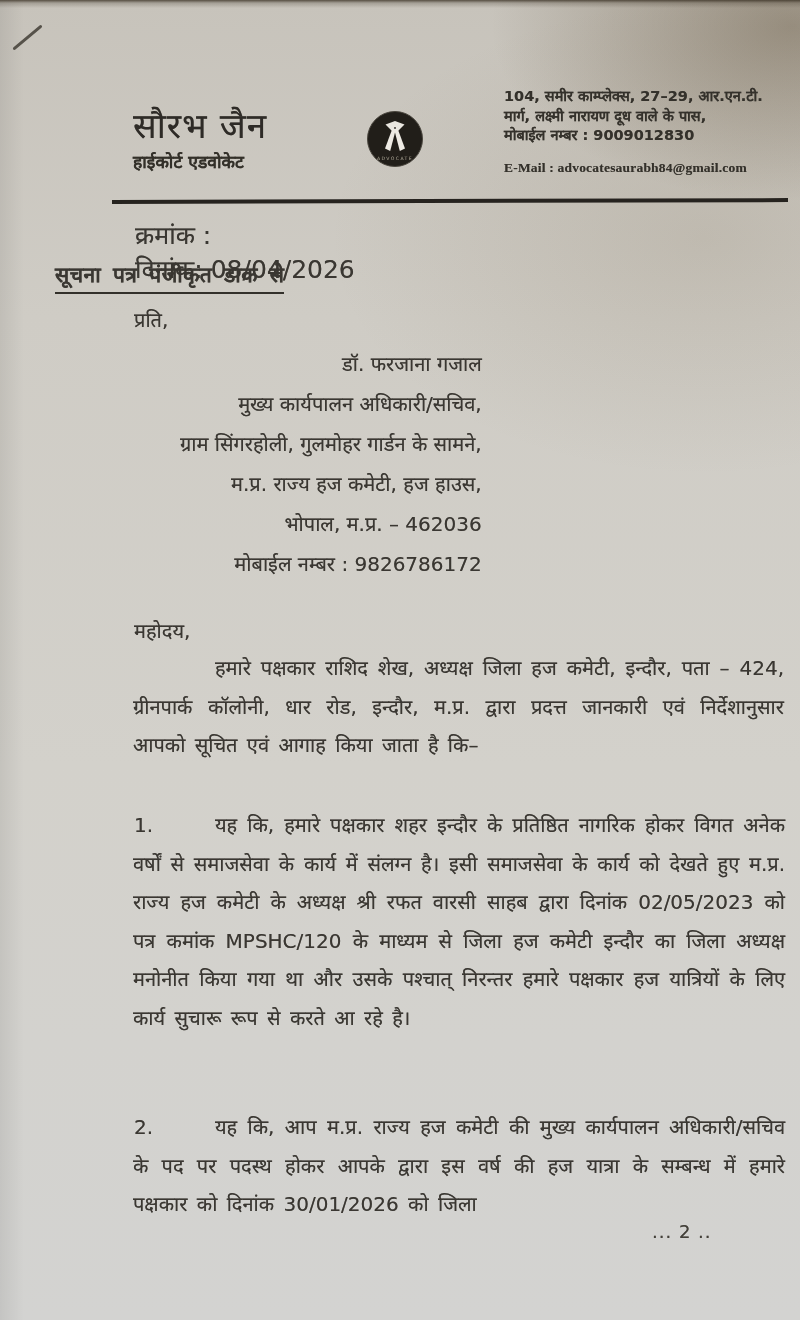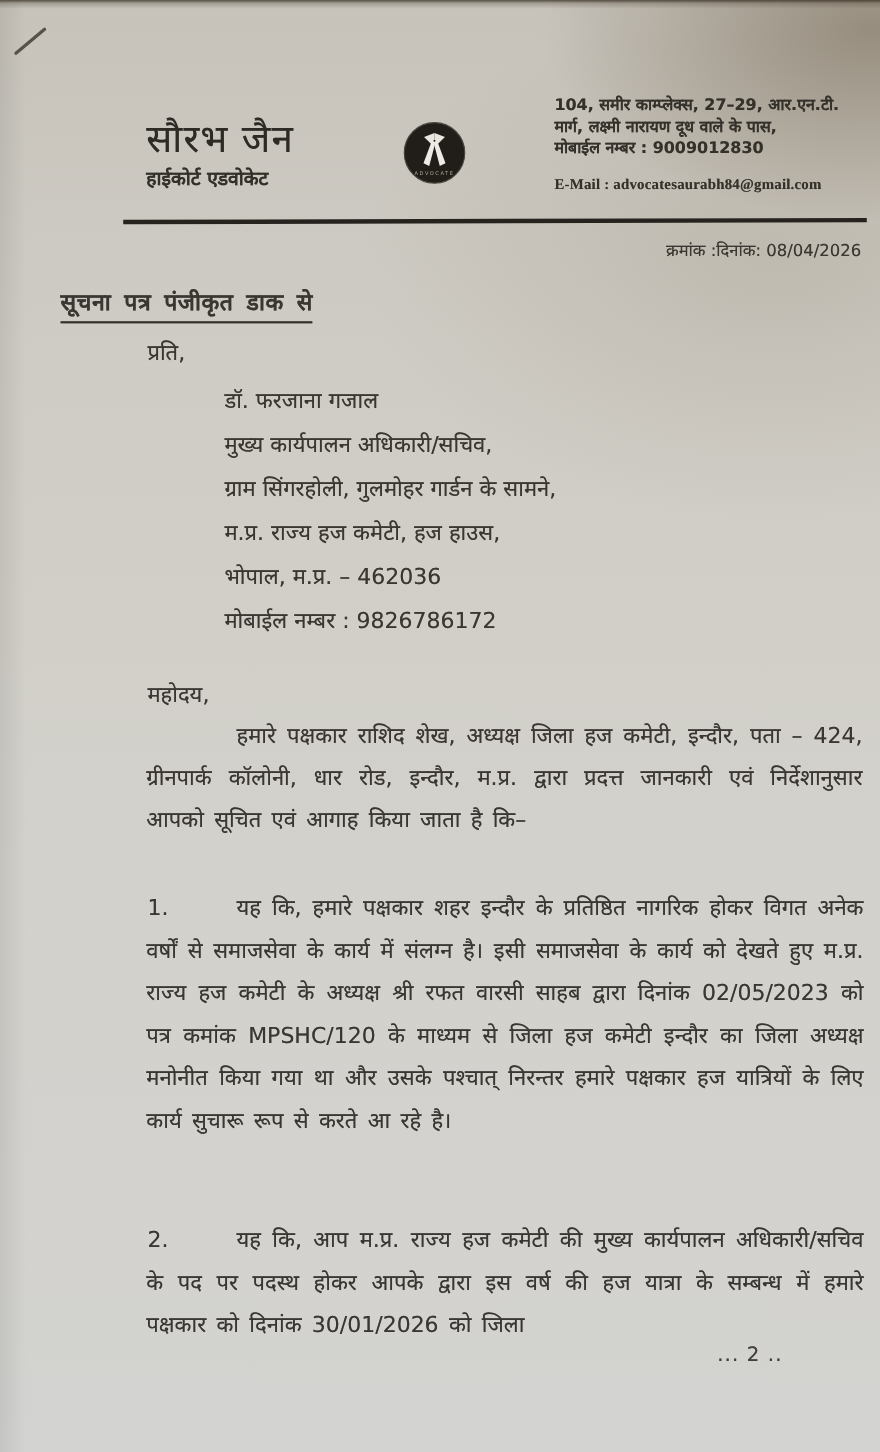--- a/index.html
+++ b/index.html
@@ -21,29 +21,29 @@
   .corner-mark {
     position:absolute; left:9px; top:36px; width:37px; height:3px;
     background:#56524a; border-radius:2px; transform:rotate(-40deg);
   }
   .lh-name { position:absolute; left:133px; top:101px; font-size:35px; font-weight:normal; letter-spacing:1px; color:#2e2b27; }
   .lh-title { position:absolute; left:133px; top:149px; font-size:17.5px; font-weight:bold; color:#333029; }
   .lh-logo { position:absolute; left:366px; top:110px; width:58px; height:58px; }
   .lh-address { position:absolute; left:504px; top:87px; width:288px; font-size:14.5px; font-weight:bold; line-height:19.5px; color:#34312b; }
   .lh-email { font-family:"Liberation Serif",serif; font-size:13.5px; letter-spacing:0.2px; margin-top:12px; }
   .rule { position:absolute; left:112px; top:199px; width:676px; height:3.5px; background:#26231f; transform:rotate(-0.15deg); }
-  .meta-row { position:absolute; left:135px; top:217px; width:648px; display:flex; justify-content:flex-end; font-size:15px; }
+  .meta-row { position:absolute; left:135px; top:217px; width:648px; display:flex; justify-content:center; font-size:25px;flex-direction:column; }
   .subject-wrap { position:absolute; left:55px; top:260px; width:740px; }
   .subject {
     display:inline-block; font-size:21px; font-weight:bold;
     border-bottom:2px solid #33302a; padding-bottom:4px; letter-spacing:0.5px;
     word-spacing:4px;
   }
   .to-label { position:absolute; left:134px; top:306px; font-size:20px; }
-  .recipient { position:absolute; left:204px; top:344px; font-size:20px; line-height:40px; }
+  .recipient { position:absolute; left:180px; top:344px; font-size:20px; line-height:40px;text-align:right; }
   .greeting { position:absolute; left:134px; top:617px; font-size:20px; }
   .para {
     margin:0; font-size:20px; line-height:38.5px;
     text-align:justify; text-indent:82px; word-spacing:3px;
   }
   .intro { position:absolute; left:133px; top:649px; width:651px; }
   .point { position:absolute; left:133px; width:652px; }
   .point-1 { top:806px; }
   .point-2 { top:1108px; }
   .pnum { position:absolute; left:1px; top:0; font-size:20px; line-height:38.5px; }

